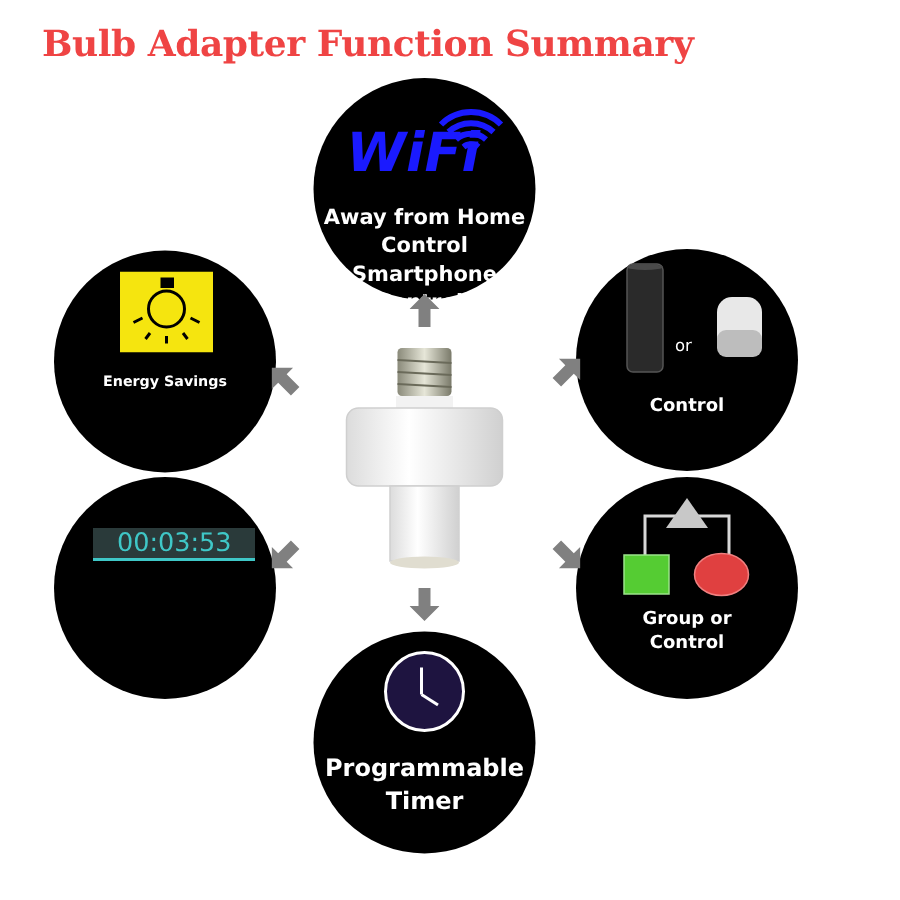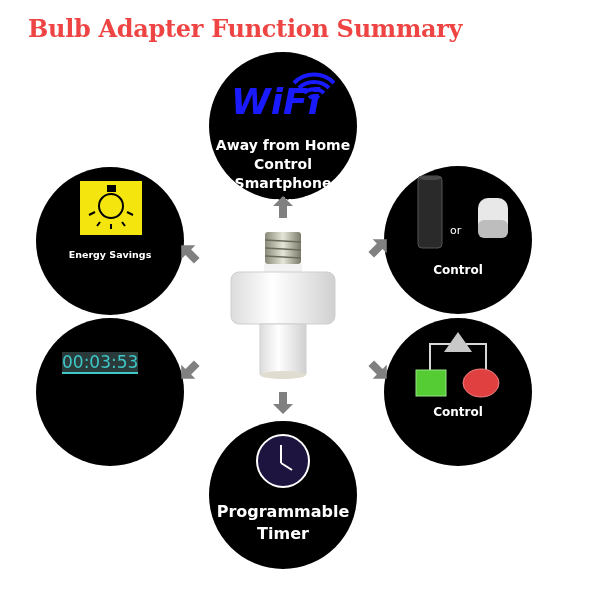--- a/index.html
+++ b/index.html
@@ -49,33 +49,34 @@
     <rect x="64" y="24" width="30" height="40" rx="10" fill="#e8e8e8"></rect>
     <rect x="64" y="46" width="30" height="18" rx="6" fill="#bdbdbd"></rect>
   </svg>
   <div style="position:absolute; left:66px; top:44px; font-weight:normal; font-size:11px;margin-top:14px;">or</div>
   <div class="label" style="top:96px; font-size:12px;">
     <div>Control</div>
   </div>
 </div>
 
 <div class="circle" style="left:36px; top:318px;">
-  <div style="position:absolute; left:26px; top:34px; background:#2a3a3a; padding:0 0; border-bottom:2px solid #3fc7c7;">
+  <div style="position:absolute; left:26px; top:34px; background:#2a3a3a; padding:0 16px; border-bottom:2px solid #3fc7c7;">
     <span style="color:#3fc7c7; font-size:17px; font-family:'DejaVu Sans', sans-serif;">00:03:53</span>
   </div>
 </div>
 
 <div class="circle" style="left:384px; top:318px;">
   <svg style="position:absolute; left:30px; top:14px;" width="90" height="66" viewBox="0 0 90 66">
     <path d="M16 40 L16 12 L72 12 L72 40" stroke="#d8d8d8" stroke-width="2" fill="none"></path>
     <polygon points="44,0 58,20 30,20" fill="#c8c8c8"></polygon>
     <rect x="2" y="38" width="30" height="26" fill="#55cc33" stroke="#9be48a" stroke-width="1"></rect>
     <ellipse cx="67" cy="51" rx="18" ry="14" fill="#e04040" stroke="#f08080" stroke-width="1"></ellipse>
   </svg>
   <div class="label" style="top:86px; font-size:12px;">
+    <div>Group or</div>
     <div>Control</div>
   </div>
 </div>
 
 <div class="circle" style="left:209px; top:421px;">
   <svg style="position:absolute; left:46px; top:12px;" width="56" height="56" viewBox="0 0 56 56">
     <circle cx="28" cy="28" r="26" fill="#1e1440" stroke="#ffffff" stroke-width="2"></circle>
     <line x1="26" y1="12" x2="26" y2="30" stroke="#fff" stroke-width="2"></line>
     <line x1="26" y1="30" x2="37" y2="37" stroke="#fff" stroke-width="2"></line>
   </svg>

